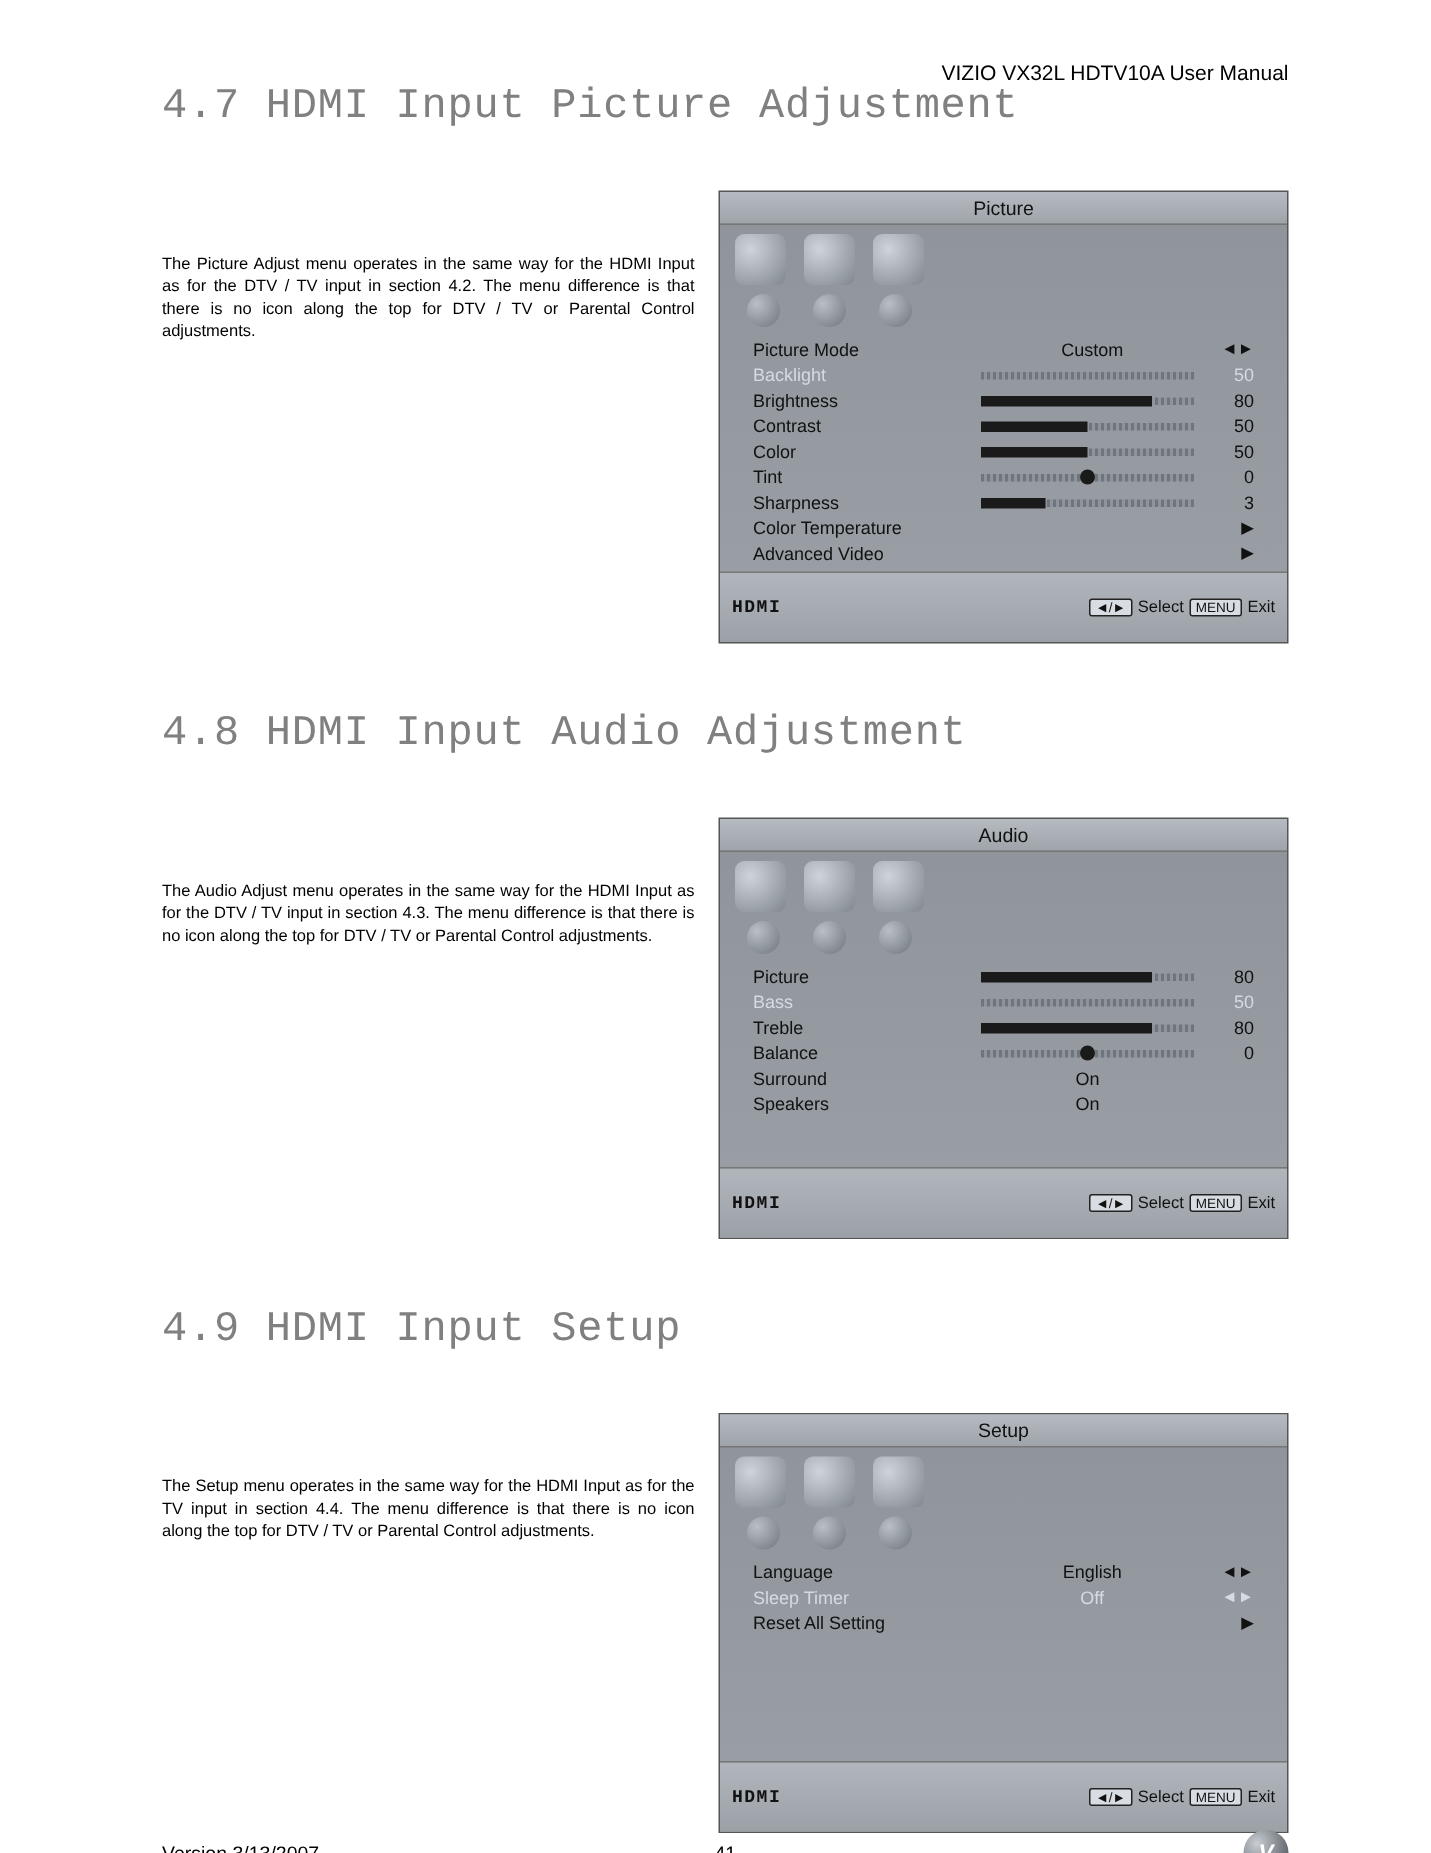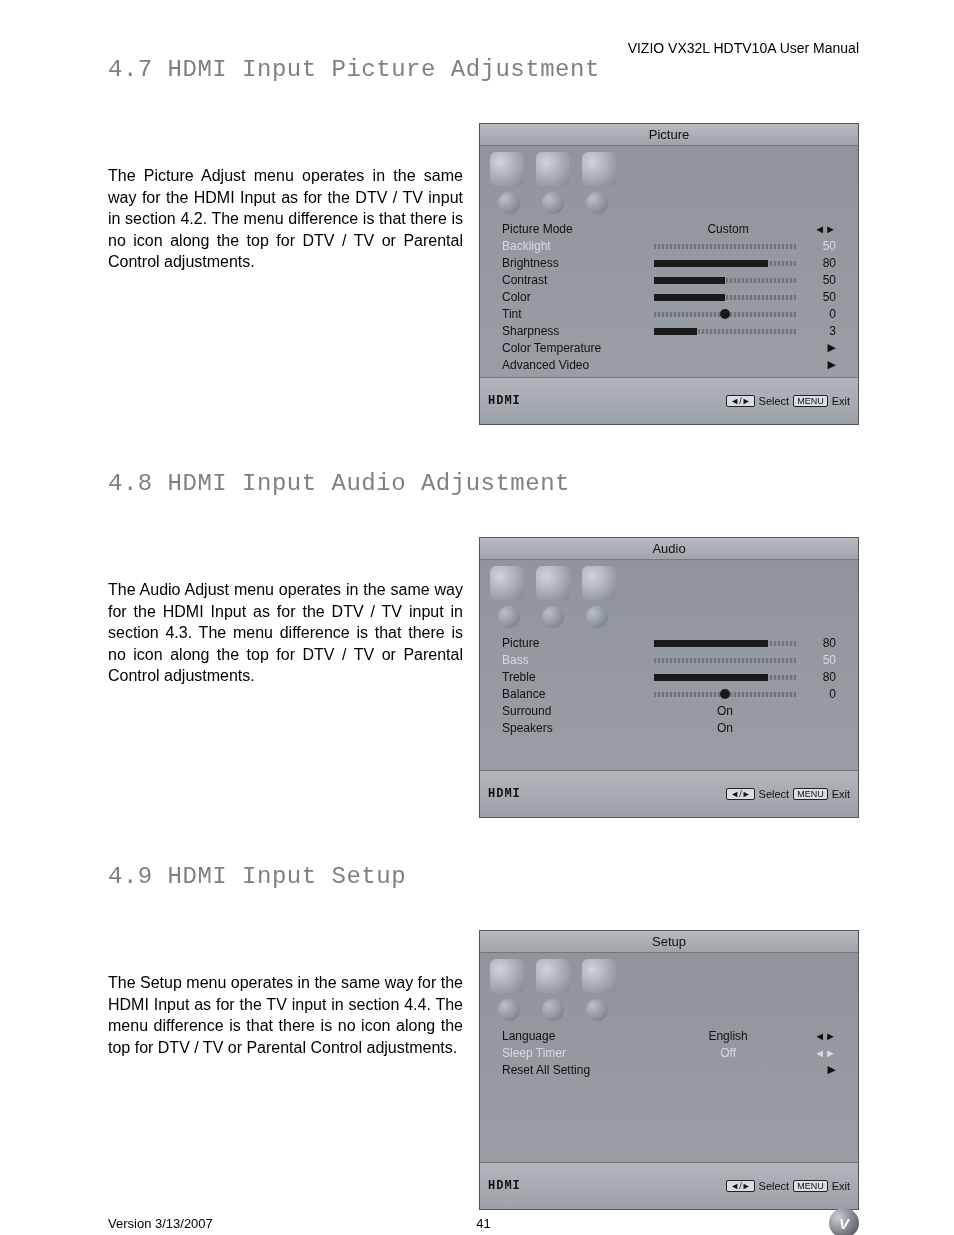--- a/index.html
+++ b/index.html
@@ -18,33 +18,33 @@
   }
   .header-right {
     text-align: right;
     font-size: 14px;
   }
   .section {
     margin-bottom: 45px;
   }
   .section-title {
     font-family: "Courier New", monospace;
-    font-size: 24px;
+    font-size: 28px;
     color: #808080;
     letter-spacing: 0.5px;
     margin-bottom: 40px;
   }
   .section-body {
     display: flex;
     gap: 16px;
     align-items: flex-start;
   }
   .section-text {
     flex: 0 0 355px;
-    font-size: 16px;
+    font-size: 11px;
     line-height: 1.35;
     text-align: justify;
     padding-top: 42px;
   }
   .menu-shot {
     flex: 1;
     background: linear-gradient(#8e949a, #9aa0a6);
     border: 1px solid #555;
     font-size: 12px;
     color: #111;

